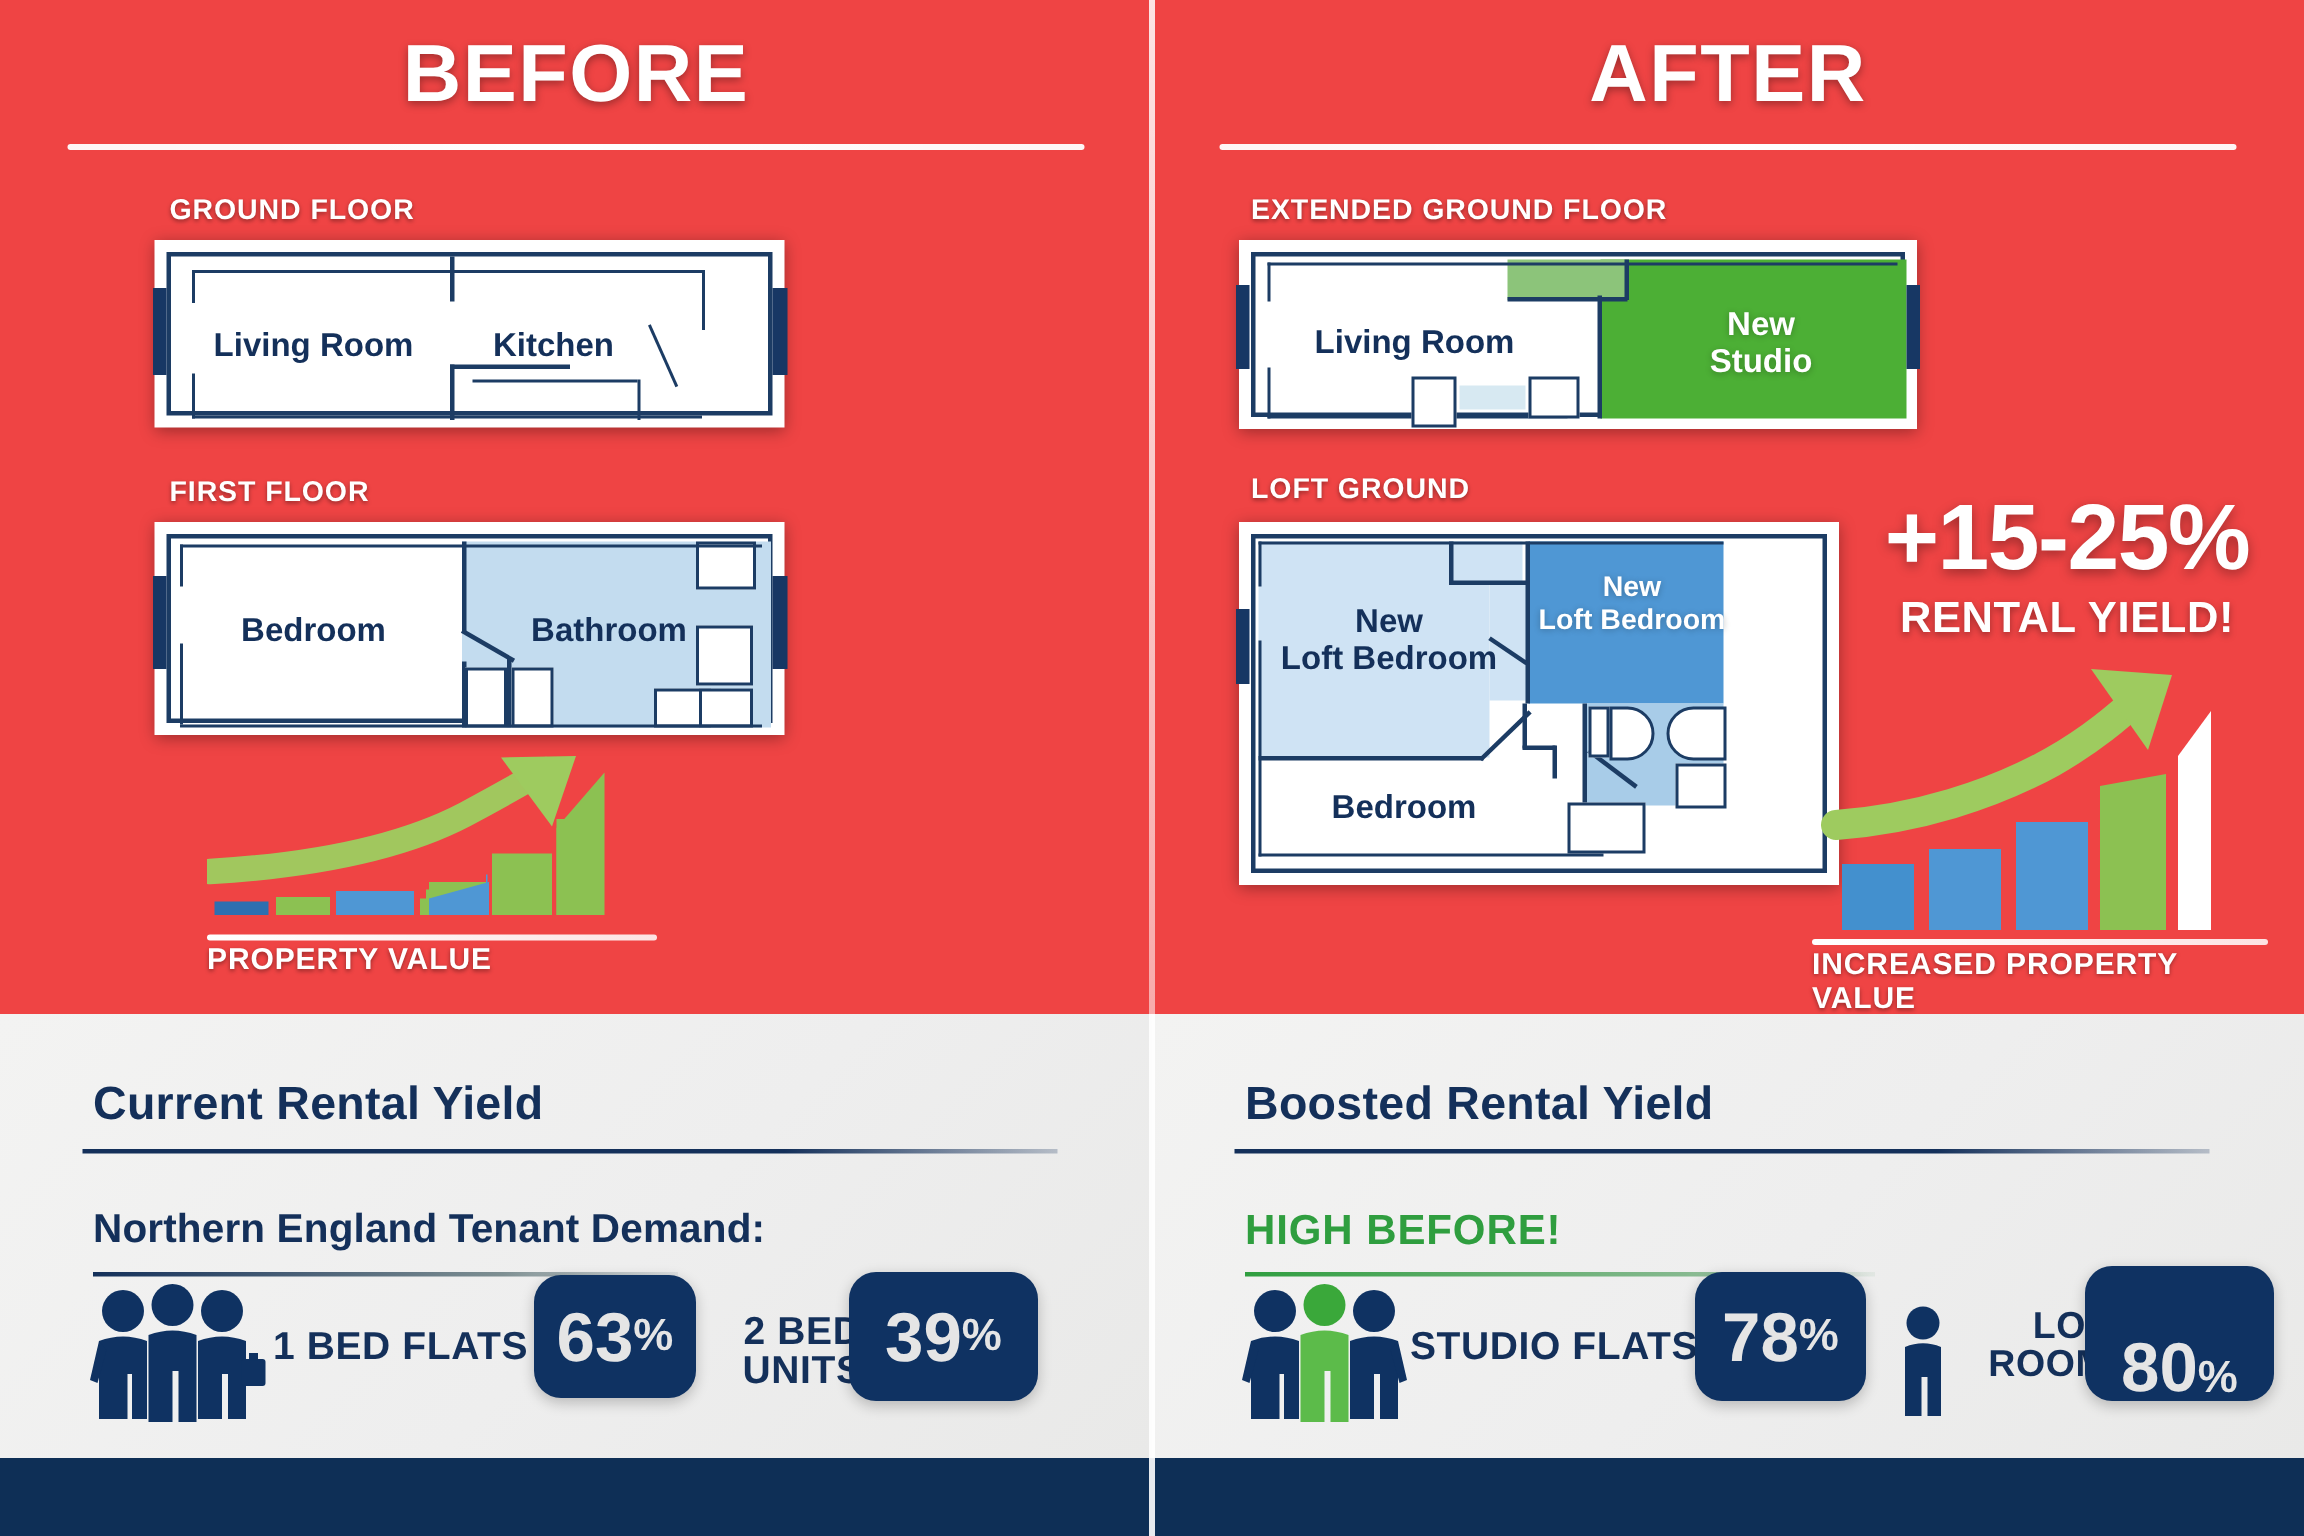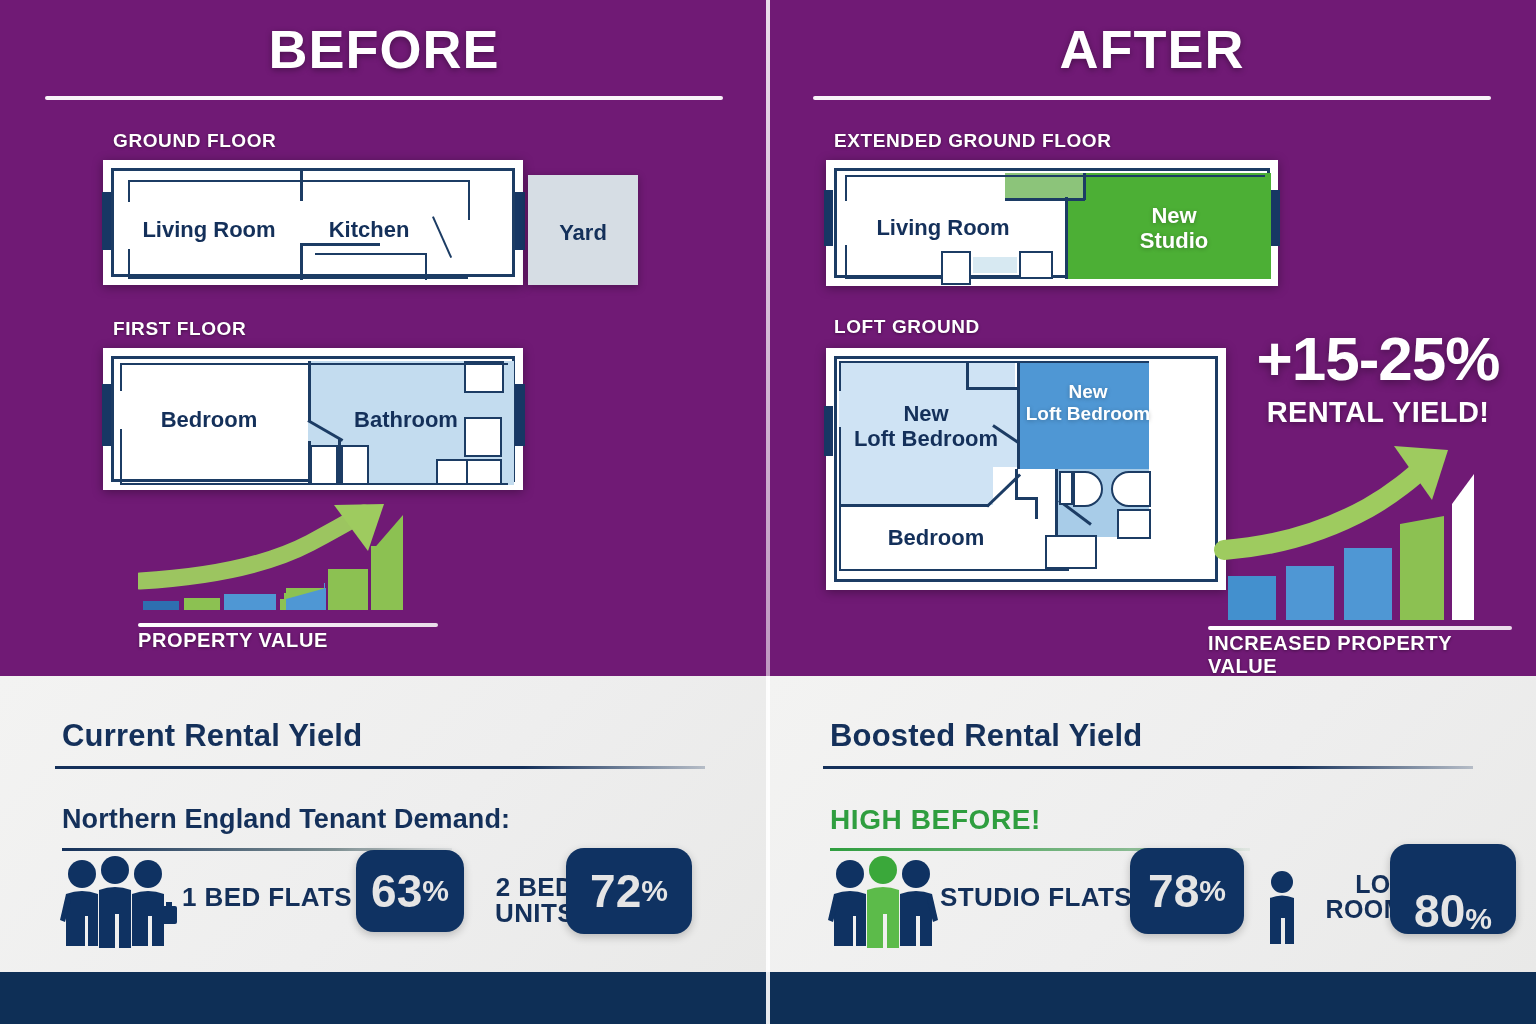--- a/index.html
+++ b/index.html
@@ -7,21 +7,21 @@
   body {
     font-family:"Liberation Sans", sans-serif;
     background:#0e2f56;
     overflow:hidden;
     position:relative;
   }
 
   
   #infographic { position:absolute; inset:0; width:1536px; height:1024px; background:#0e2f56; }
 
-  .panel-top { position:absolute; top:0; height:676px; width:768px; background:#701a75;text-decoration:underline; }
+  .panel-top { position:absolute; top:0; height:676px; width:768px; background:#ef4444;text-decoration:underline; }
   .panel-top.left  { left:0; }
   .panel-top.right { left:768px; }
 
   .vdivider-top {
     position:absolute; left:766px; top:0; width:4px; height:676px;
     background:linear-gradient(to bottom, rgba(255,255,255,.85), rgba(255,255,255,.55));
   }
   .vdivider-bottom {
     position:absolute; left:766px; top:676px; width:4px; height:348px;
     background:rgba(255,255,255,.9);
@@ -163,23 +163,20 @@
         <div class="wallseg" style="left:14px; top:106px; width:340px; height:2px;"></div>
 
         <div style="position:absolute; left:318px; top:46px; width:40px; height:45px; border-left:2px solid #1c3c64; transform:rotate(-24deg); transform-origin:top left;"></div>
         <div class="room-label" style="left:10px; top:46px; width:170px;">Living Room</div>
         <div class="room-label" style="left:180px; top:46px; width:150px;">Kitchen</div>
       </div>
       <div class="sidewall" style="left:-1px; top:32px; width:9px; height:58px;"></div>
       <div class="sidewall" style="left:412px; top:32px; width:10px; height:58px;"></div>
     </div>
 
-    <div style="position:absolute; left:528px; top:175px; width:110px; height:110px; background:#d6dde4; box-shadow:0 2px 8px rgba(0,0,0,.3);">
-      <div class="room-label" style="left:0; top:45px; width:110px;">Yard</div>
-    </div>
 
     <div class="floor-label" style="left:113px; top:318px;">FIRST FLOOR</div>
 
     <div class="plan" style="left:103px; top:348px; width:420px; height:142px;">
       <div class="plan-frame"></div>
       <div class="plan-inner">
 
         <div class="fill" style="left:194px; top:2px; width:206px; height:124px; background:#c3dcef;"></div>
 
         <div class="wallseg" style="left:194px; top:2px; width:3px; height:60px;"></div>
@@ -351,21 +348,21 @@
 
     <div class="stat-label" style="left:182px; top:208px; font-size:26px;">1 BED FLATS</div>
     <div class="badge" style="left:356px; top:174px; width:108px; height:82px;">
       <span class="num">63</span>
       <span class="pct">%</span>
     </div>
 
     <div class="stat-label" style="left:487px; top:198px; font-size:26px; white-space:pre-line; text-align:center; width:96px;">2 BED
 UNITS</div>
     <div class="badge" style="left:566px; top:172px; width:126px; height:86px;">
-      <span class="num">72</span>
+      <span class="num">39</span>
       <span class="pct">%</span>
     </div>
   </div>
 
   <div class="panel-bottom right">
     <div class="yield-heading">Boosted Rental Yield</div>
     <div class="yield-heading-rule"></div>
     <div class="demand-heading green">HIGH BEFORE!</div>
     <div class="demand-rule green"></div>
 

